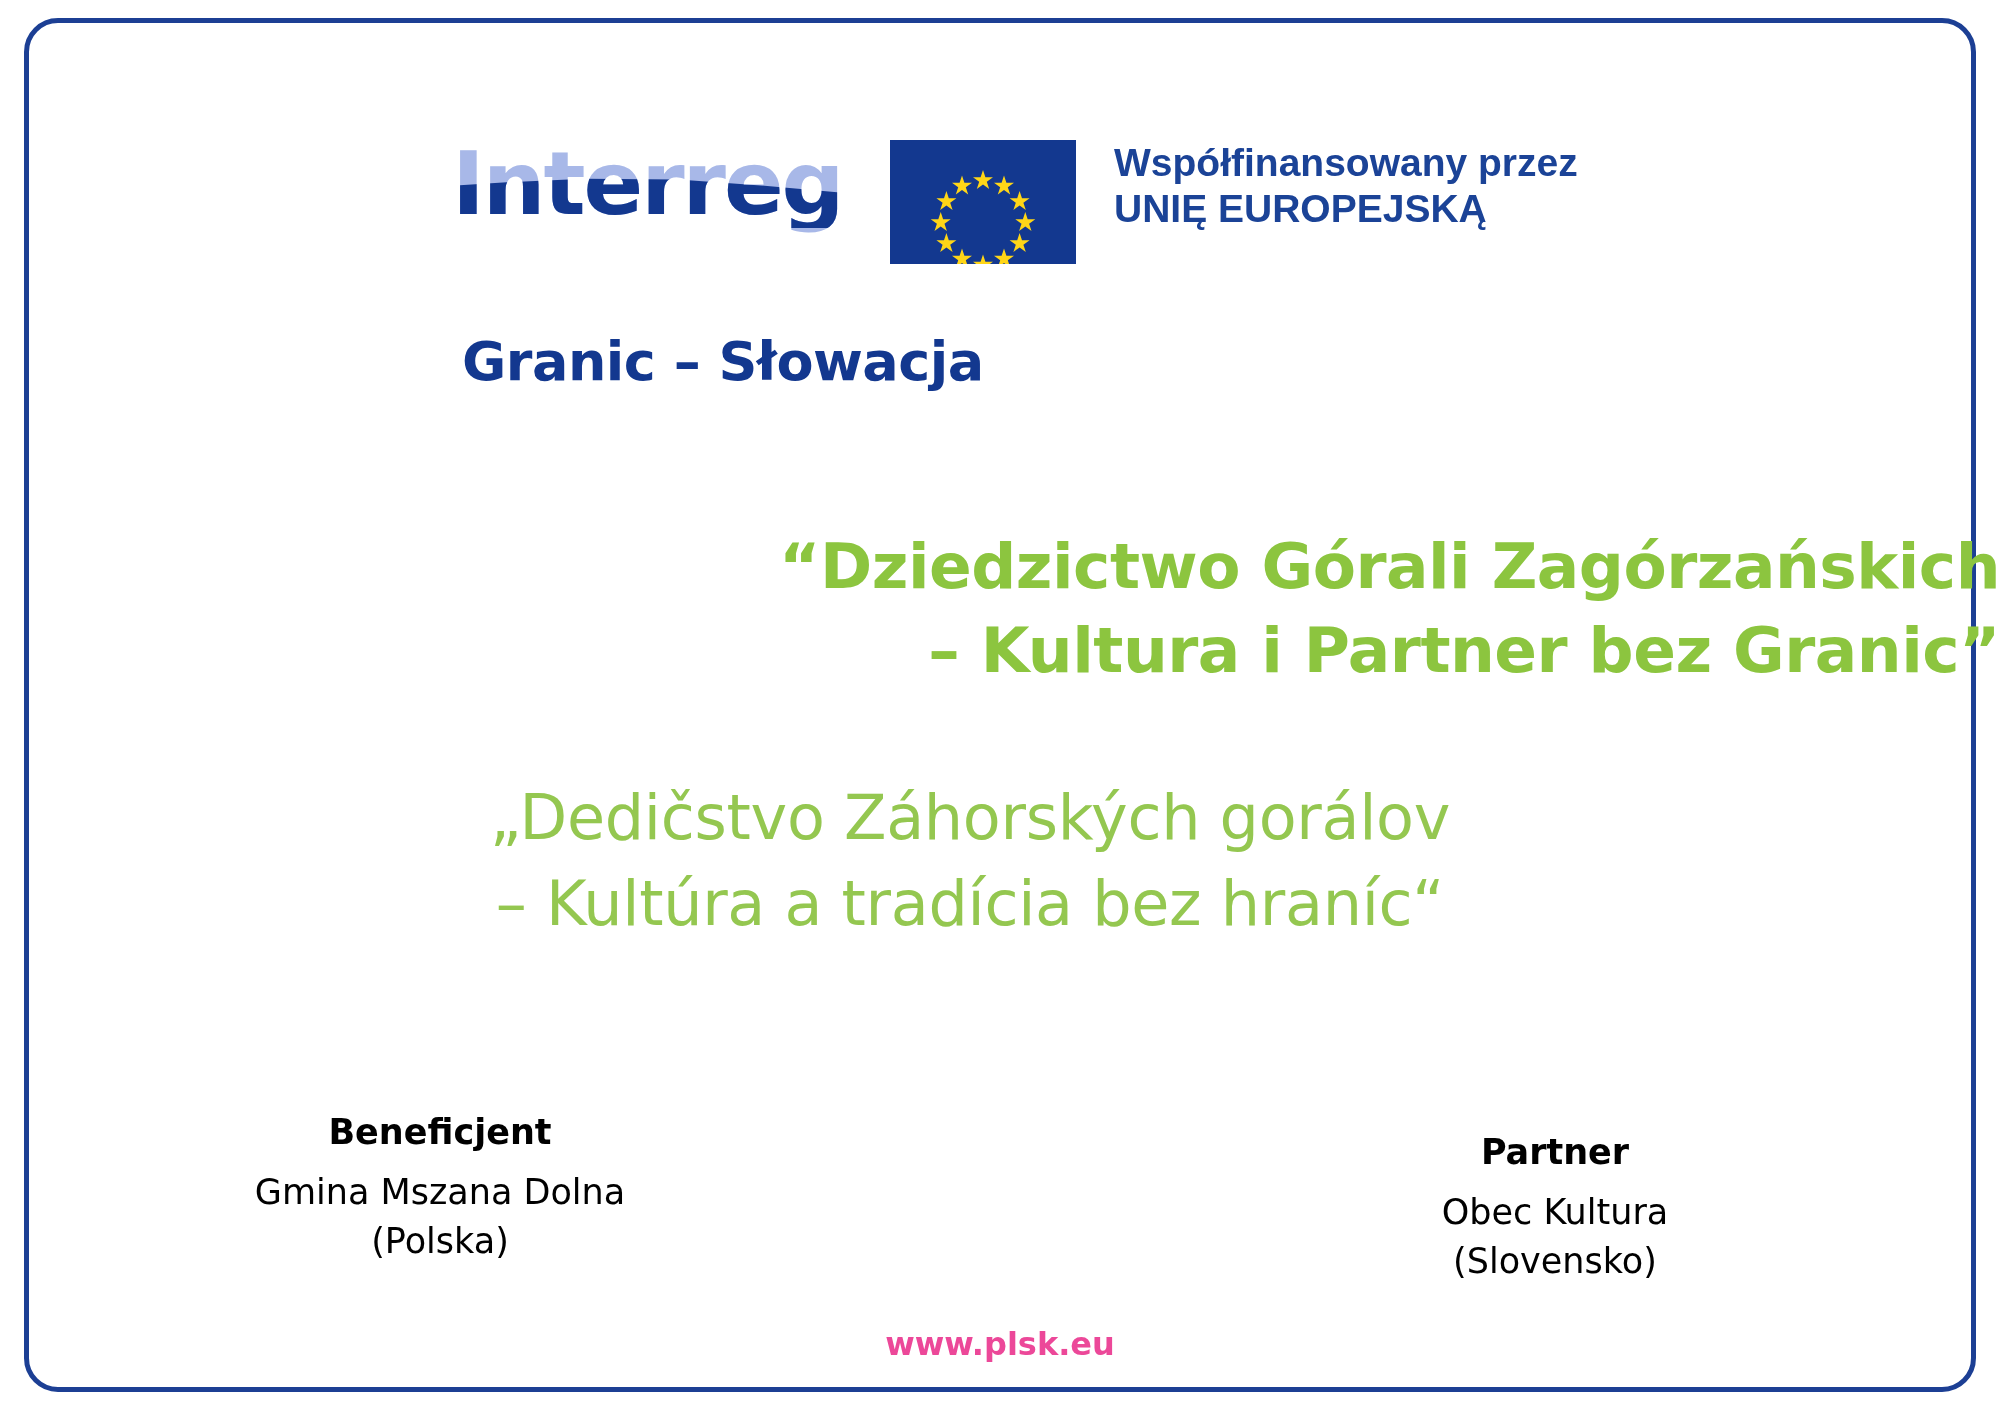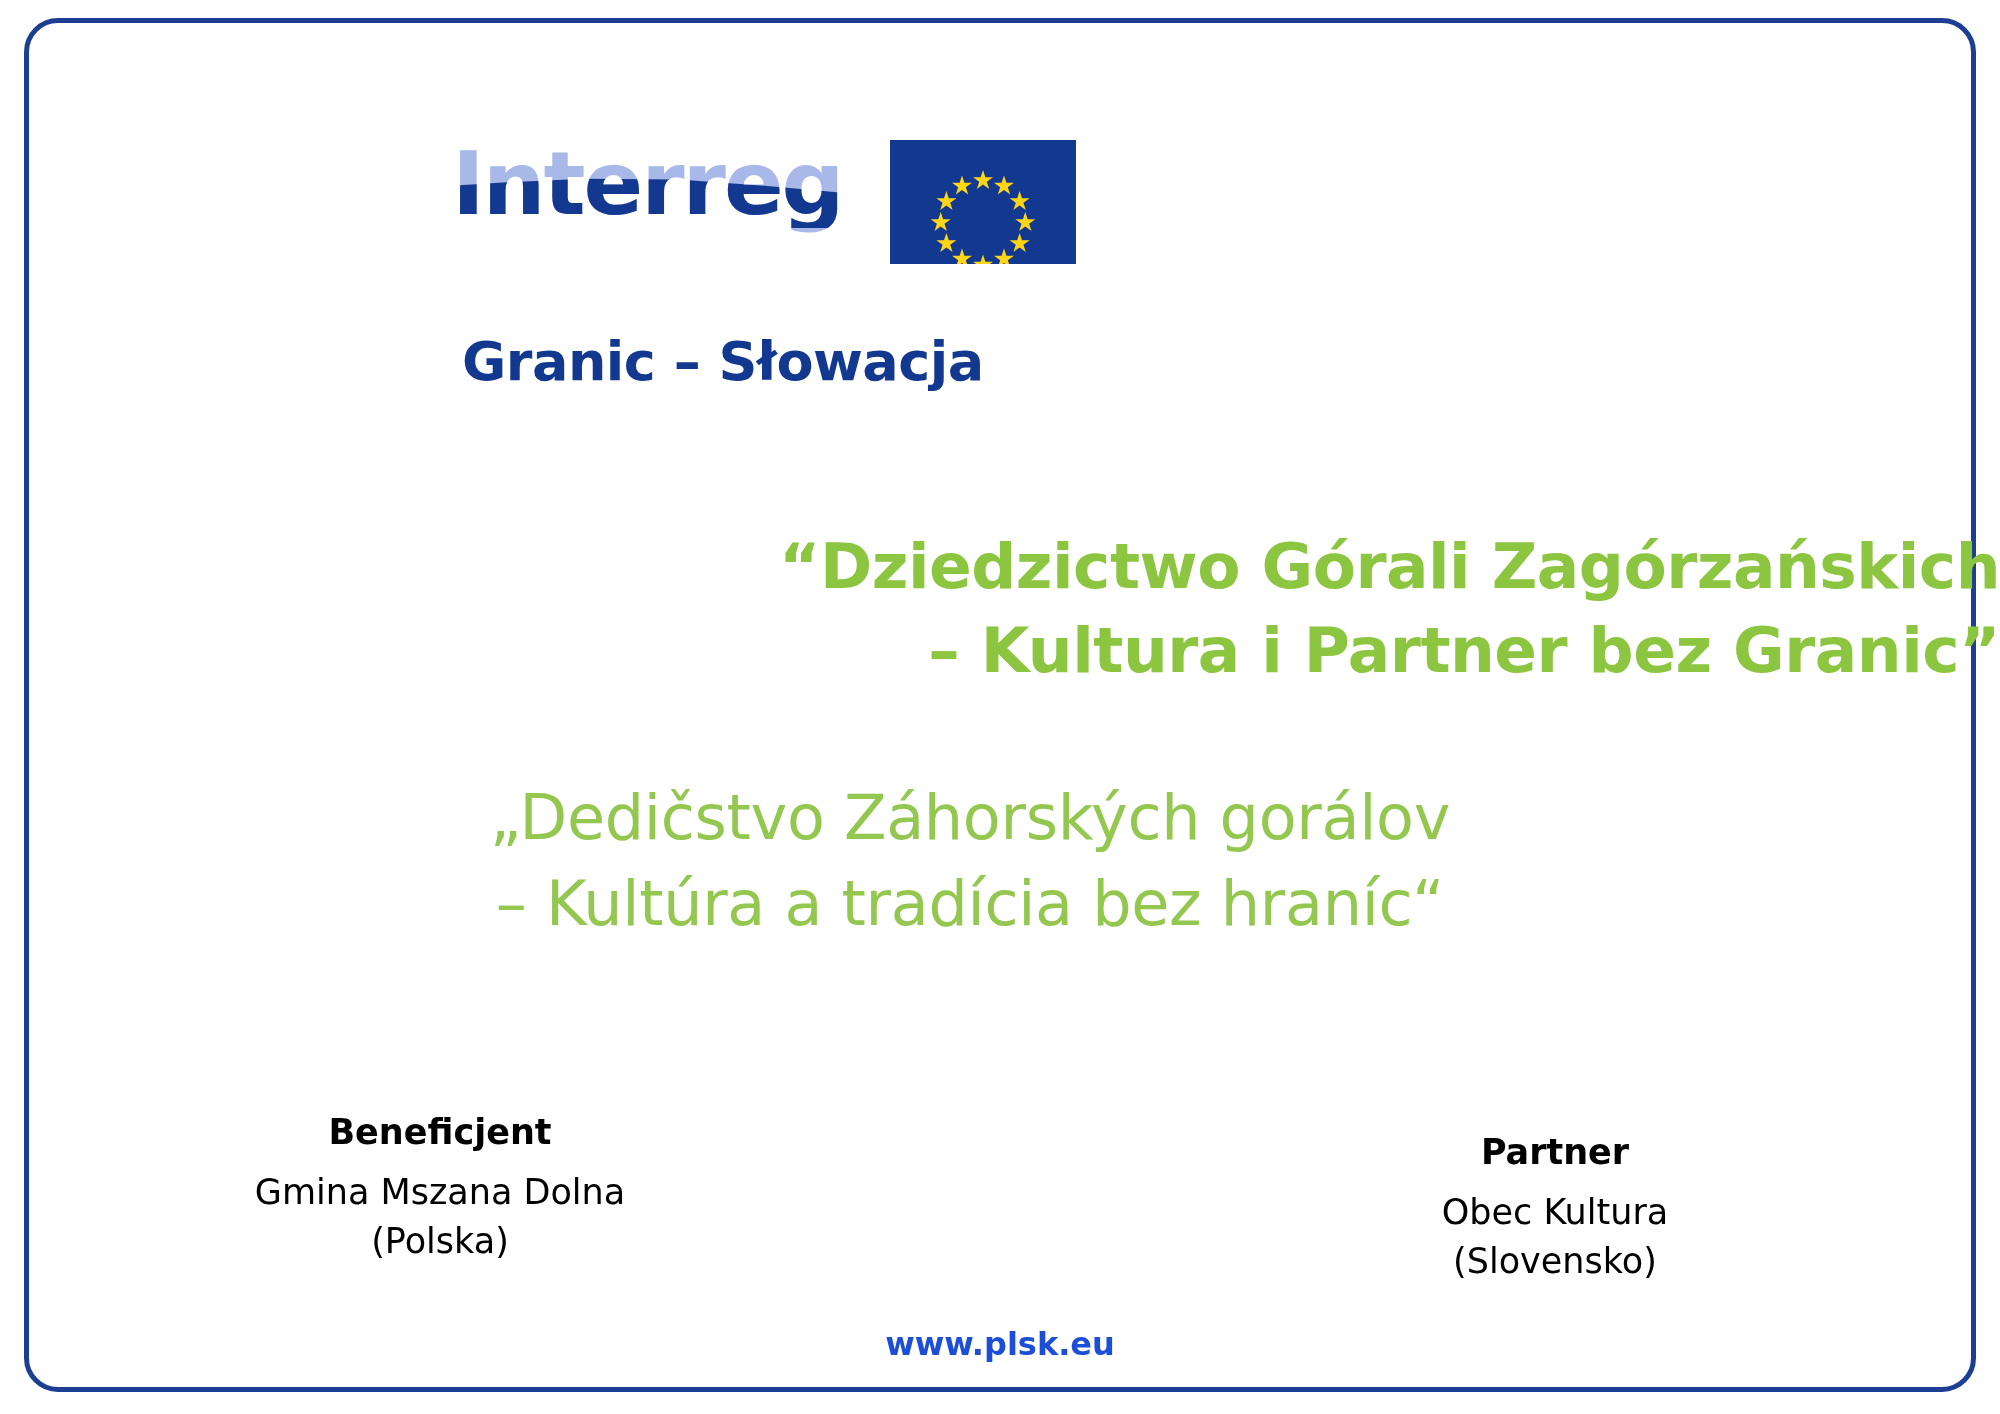--- a/index.html
+++ b/index.html
@@ -154,21 +154,21 @@
 
   .party-beneficiary { left: 185px; top: 1110px; width: 510px; }
   .party-partner     { left: 1300px; top: 1130px; width: 510px; }
 
   .website {
     position: absolute;
     left: 0;
     top: 1325px;
     width: 2000px;
     text-align: center;
-    color: #1d4ed8;
+    color: #ec4899;
     font-family: "DejaVu Sans", sans-serif;
     font-weight: bold;
     font-size: 32px;
   }
 </style>
 </head>
 <body>
 
 <div class="poster">
 
@@ -194,20 +194,24 @@
           <polygon points="72,35.6 74.4,42.8 82,42.8 75.8,47.3 78.2,54.5 72,50 65.8,54.5 68.2,47.3 62,42.8 69.6,42.8"></polygon>
           <polygon points="56.4,51 58.8,58.2 66.4,58.2 60.2,62.7 62.6,69.9 56.4,65.4 50.2,69.9 52.6,62.7 46.4,58.2 54,58.2"></polygon>
           <polygon points="50.7,72 53.1,79.2 60.7,79.2 54.5,83.7 56.9,90.9 50.7,86.4 44.5,90.9 46.9,83.7 40.7,79.2 48.3,79.2"></polygon>
           <polygon points="56.4,93 58.8,100.2 66.4,100.2 60.2,104.7 62.6,111.9 56.4,107.4 50.2,111.9 52.6,104.7 46.4,100.2 54,100.2"></polygon>
           <polygon points="72,108.6 74.4,115.8 82,115.8 75.8,120.3 78.2,127.5 72,123 65.8,127.5 68.2,120.3 62,115.8 69.6,115.8"></polygon>
           <polygon points="93,114.5 95.4,121.7 103,121.7 96.8,126.2 99.2,133.4 93,128.9 86.8,133.4 89.2,126.2 83,121.7 90.6,121.7"></polygon>
         </g>
       </svg>
     </div>
 
+    <div class="eu-text">
+      <div>Współfinansowany przez</div>
+      <div>UNIĘ EUROPEJSKĄ</div>
+    </div>
   </div>
 
   <div class="programme-name">Granic – Słowacja</div>
 
   <div class="title-pl">
     <div>“Dziedzictwo Górali Zagórzańskich</div>
     <div>– Kultura i Partner bez Granic”</div>
   </div>
 
   <div class="title-sk">

